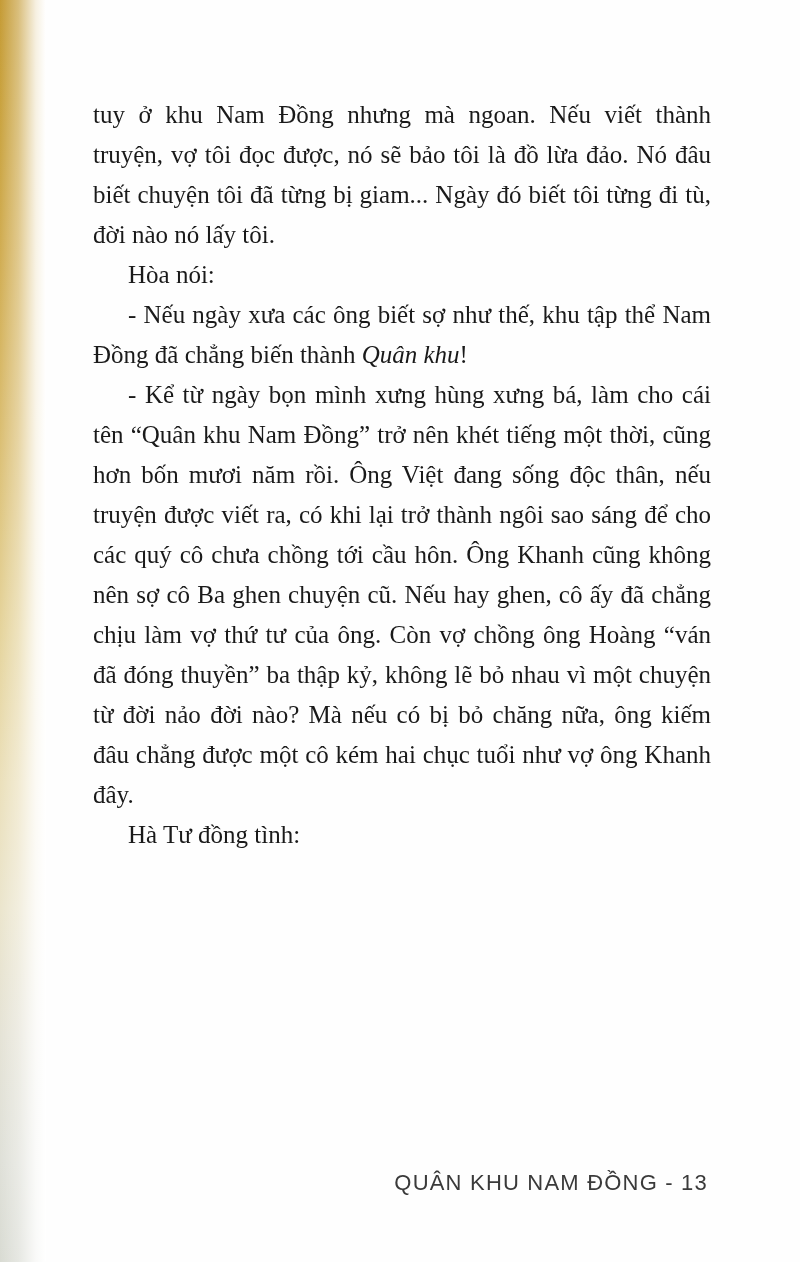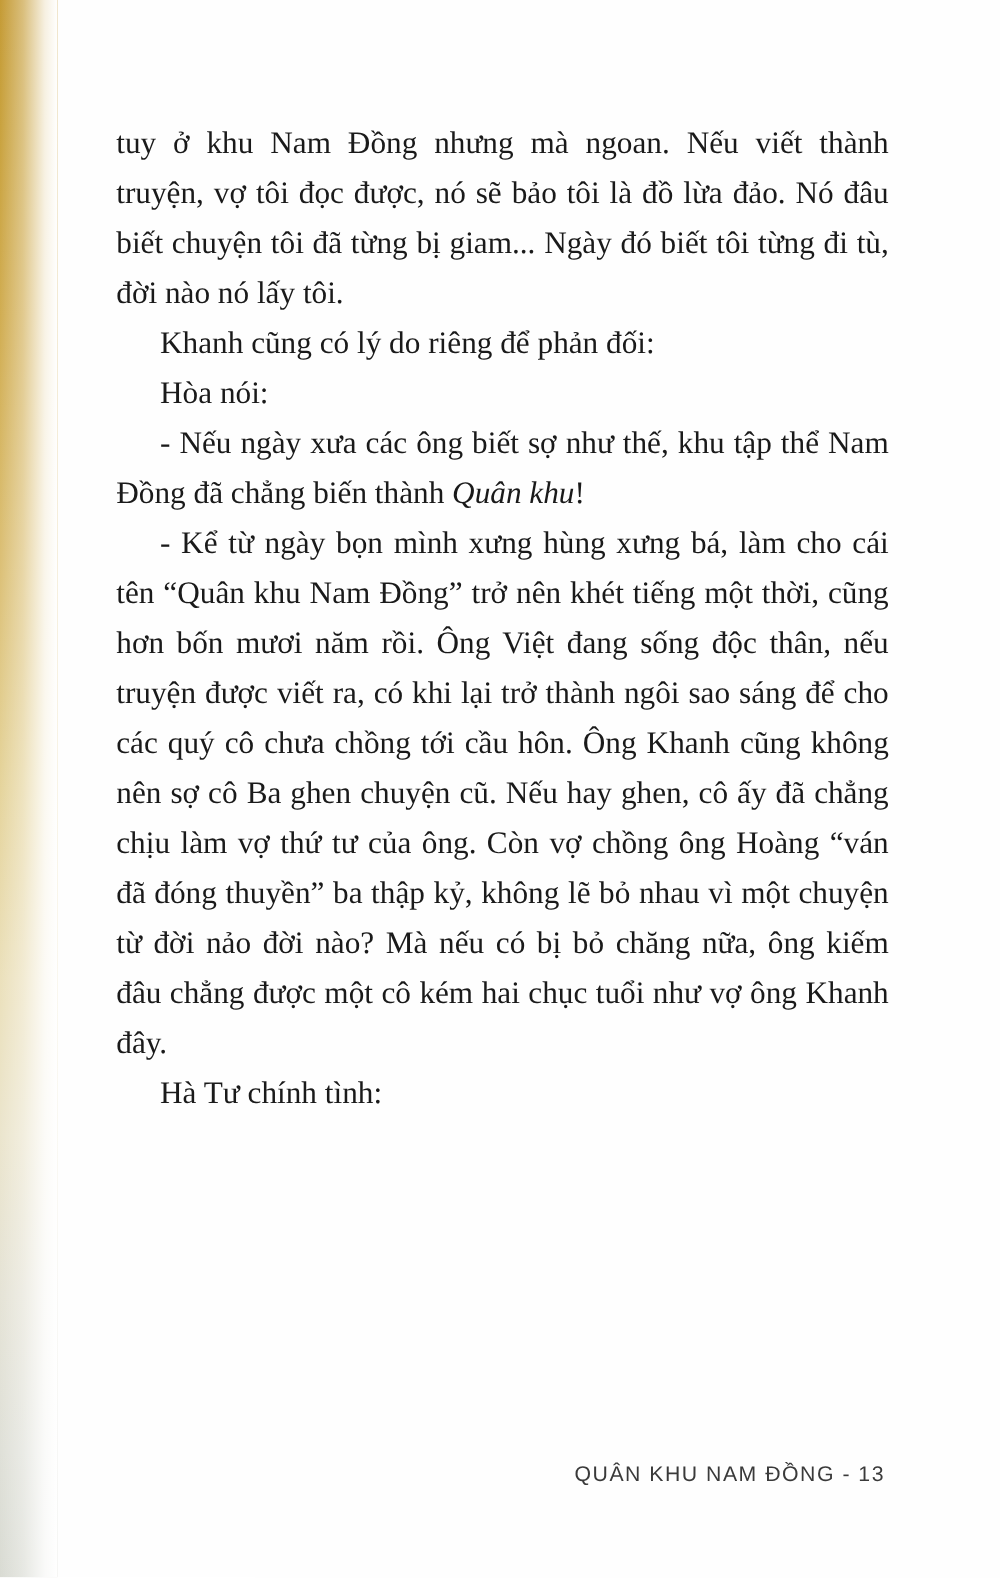--- a/index.html
+++ b/index.html
@@ -55,38 +55,37 @@
     text-indent: 0;
   }
   .text-column em {
     font-style: italic;
   }
   .running-footer {
     position: absolute;
     right: 92px;
     top: 1170px;
     font-family: "Liberation Sans", "DejaVu Sans", sans-serif;
-    font-size: 17px;
+    font-size: 22px;
     letter-spacing: 1.2px;
     color: var(--footer-ink, #3a3a3a);
     white-space: nowrap;
   }
 </style>
 </head>
 <body>
 
 <div class="page">
 
   <div class="spine-edge" style="background: linear-gradient(rgb(197, 155, 53) 0%, rgb(201, 162, 62) 8%, rgb(209, 173, 82) 20%, rgb(219, 191, 116) 35%, rgb(229, 212, 156) 50%, rgb(235, 224, 187) 62%, rgb(235, 229, 205) 72%, rgb(229, 227, 214) 82%, rgb(223, 224, 216) 92%, rgb(217, 219, 211) 100%);"></div>
 
   <div class="text-column">
 
   <p class="p-continuation"><span>tuy ở khu Nam Đồng nhưng mà ngoan. Nếu viết thành truyện, vợ tôi đọc được, nó sẽ bảo tôi là đồ lừa đảo. Nó đâu biết chuyện tôi đã từng bị giam... Ngày đó biết tôi từng đi tù, đời nào nó lấy tôi.</span></p>
-      <p><span>Khanh cũng có lý do riêng để phản đối:</span></p>
       <p><span>Hòa nói:</span></p>
       <p><span>- Nếu ngày xưa các ông biết sợ như thế, khu tập thể Nam Đồng đã chẳng biến thành </span><em>Quân khu</em><span>!</span></p>
       <p><span>- Kể từ ngày bọn mình xưng hùng xưng bá, làm cho cái tên “Quân khu Nam Đồng” trở nên khét tiếng một thời, cũng hơn bốn mươi năm rồi. Ông Việt đang sống độc thân, nếu truyện được viết ra, có khi lại trở thành ngôi sao sáng để cho các quý cô chưa chồng tới cầu hôn. Ông Khanh cũng không nên sợ cô Ba ghen chuyện cũ. Nếu hay ghen, cô ấy đã chẳng chịu làm vợ thứ tư của ông. Còn vợ chồng ông Hoàng “ván đã đóng thuyền” ba thập kỷ, không lẽ bỏ nhau vì một chuyện từ đời nảo đời nào? Mà nếu có bị bỏ chăng nữa, ông kiếm đâu chẳng được một cô kém hai chục tuổi như vợ ông Khanh đây.</span></p>
-      <p><span>Hà Tư chính tình:</span></p>
+      <p><span>Hà Tư đồng tình:</span></p>
     </div>
 
   <div class="running-footer">QUÂN KHU NAM ĐỒNG - 13</div>
 
 </div>
 
 </body></html>

